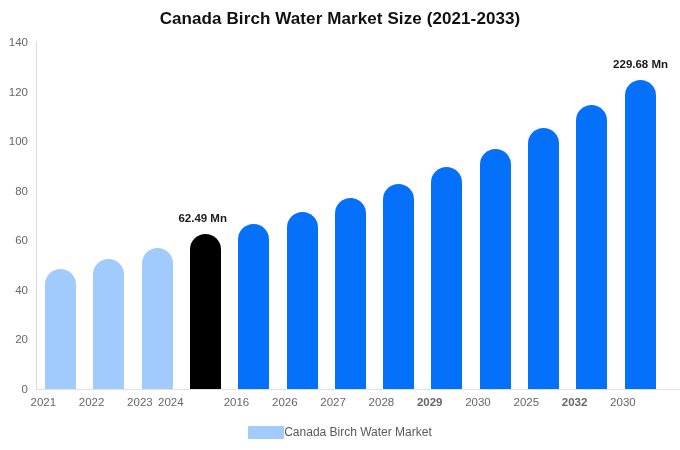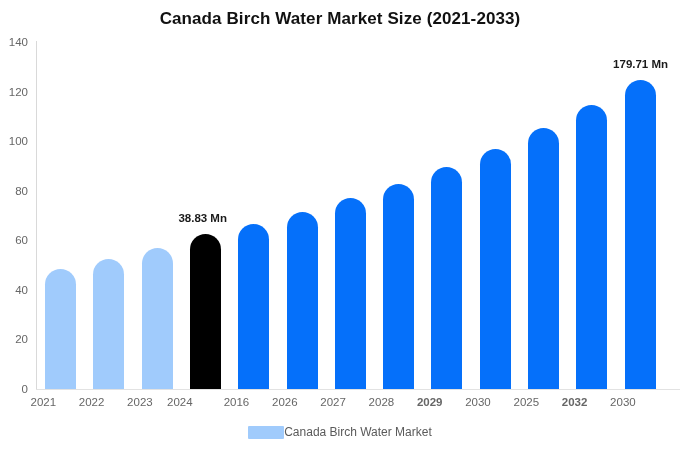--- a/index.html
+++ b/index.html
@@ -155,35 +155,35 @@
       <div class="bar" style="left: 479.7px; width: 31px; height: 240.421px; background: rgb(5, 112, 250);"></div>
       <div class="bar" style="left: 528px; width: 31px; height: 261.489px; background: rgb(5, 112, 250);"></div>
       <div class="bar" style="left: 576.3px; width: 31px; height: 283.796px; background: rgb(5, 112, 250);"></div>
       <div class="bar" style="left: 624.6px; width: 31px; height: 309.127px; background: rgb(5, 112, 250);"></div>
     </div>
 
   <div id="xticks-layer">
       <div class="xtick" style="left: 30.5px;">2021</div>
       <div class="xtick" style="left: 78.8px;">2022</div>
       <div class="xtick" style="left: 127.1px;">2023</div>
-      <div class="xtick" style="left: 167px;">2024</div>
+      <div class="xtick" style="left: 158px;">2024</div>
       <div class="xtick" style="left: 223.7px;">2016</div>
       <div class="xtick" style="left: 272px;">2026</div>
       <div class="xtick" style="left: 320.3px;">2027</div>
       <div class="xtick" style="left: 368.6px;">2028</div>
       <div class="xtick" style="left: 416.9px; font-weight: bold;">2029</div>
       <div class="xtick" style="left: 465.2px;">2030</div>
       <div class="xtick" style="left: 513.5px;">2025</div>
       <div class="xtick" style="left: 561.8px; font-weight: bold;">2032</div>
       <div class="xtick" style="left: 610.1px;">2030</div>
     </div>
 
   <div id="value-labels-layer">
-      <div class="value-label" style="left: 178.4px; top: 212.114px;">38.83 Mn</div>
-      <div class="value-label" style="left: 613.1px; top: 57.8726px;">179.71 Mn</div>
+      <div class="value-label" style="left: 178.4px; top: 212.114px;">62.49 Mn</div>
+      <div class="value-label" style="left: 613.1px; top: 57.8726px;">229.68 Mn</div>
     </div>
 
   <div class="legend" id="legend">
       <div style="display: flex; align-items: center; gap: 0;">
         <span class="legend-swatch" style="background: rgb(160, 203, 252);"></span>
         <span class="legend-label">Canada Birch Water Market</span>
       </div>
     </div>
 
 </div>

